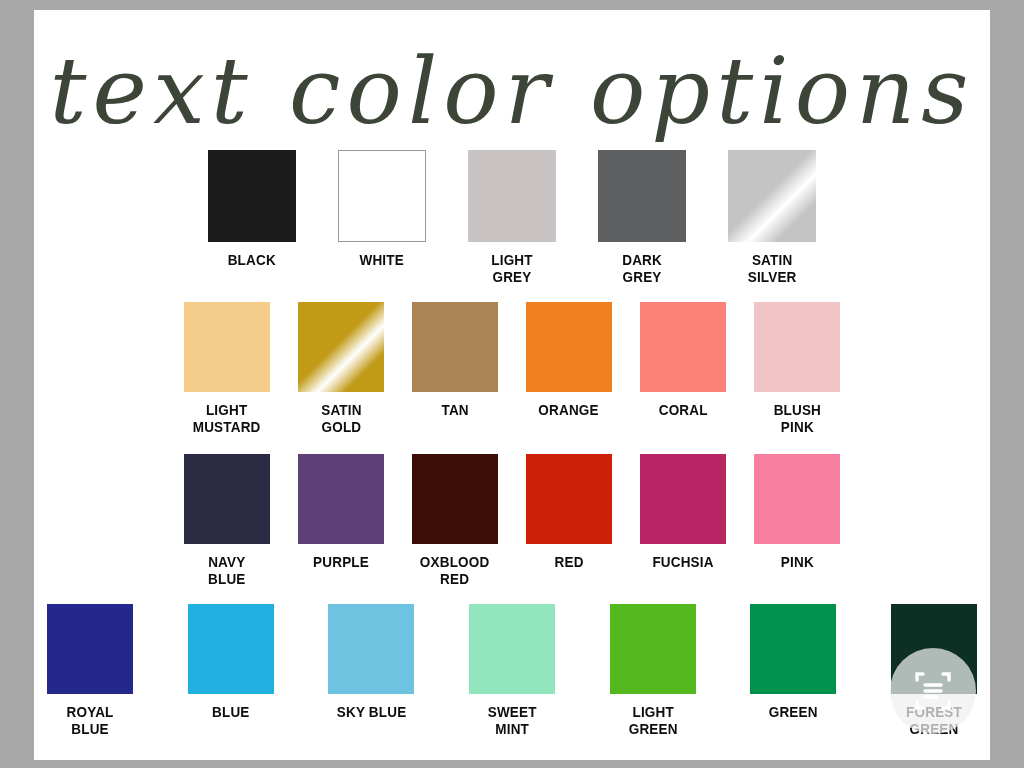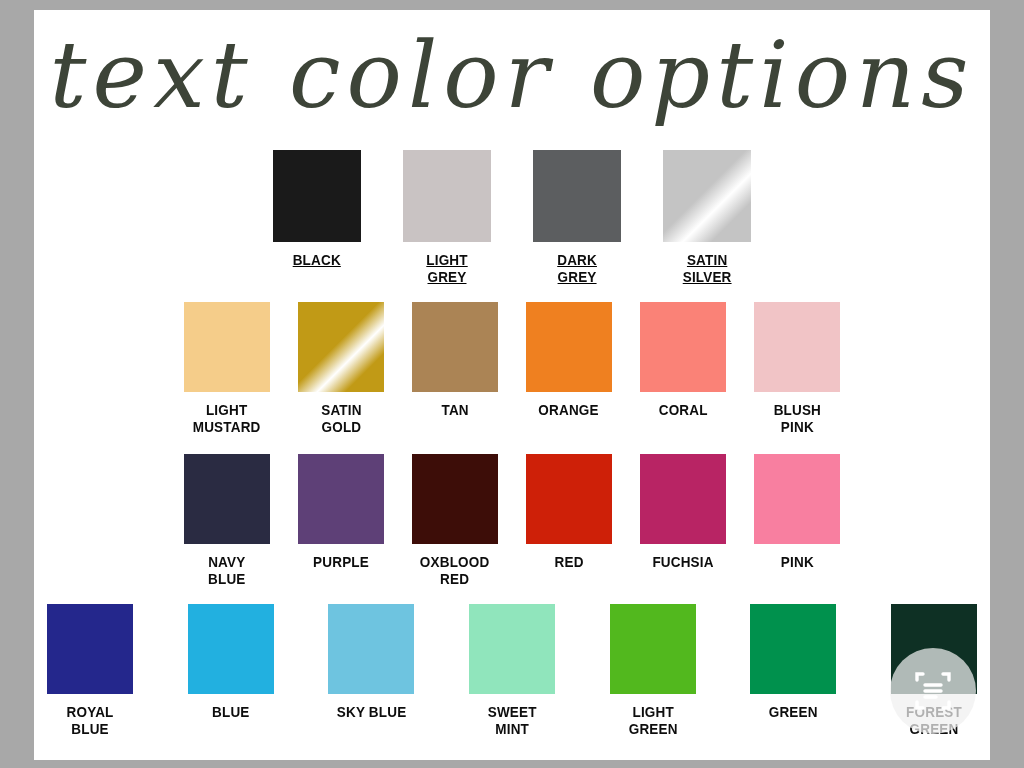--- a/index.html
+++ b/index.html
@@ -29,21 +29,21 @@
     width: 956px;
     height: 750px;
     background: #ffffff;
     overflow: hidden;
   }
 
   
   #title-block {
     position: absolute;
     left: 0;
-    top: 0;
+    top: 16px;
     width: 956px;
     height: 140px;
   }
   #title-script {
     position: absolute;
     left: 50%;
     top: 6px;
     transform: translateX(-50%);
     white-space: nowrap;
     font-family: "DejaVu Serif", serif;
@@ -63,21 +63,21 @@
     width: 956px;
     height: 610px;
   }
 
   .swatch-row {
     display: flex;
     justify-content: center;
     align-items: flex-start;
     width: 956px;
   }
-  .swatch-row.r1 { height: 152px; text-decoration: underline; }
+  .swatch-row.r1 { height: 152px; }
   .swatch-row.r2 { height: 152px; }
   .swatch-row.r3 { height: 150px; }
   .swatch-row.r4 { height: 156px; gap: 29px; }
 
   .swatch-cell {
     display: flex;
     flex-direction: column;
     align-items: center;
     box-sizing: border-box;
   }
@@ -134,20 +134,24 @@
 
     <div id="title-block">
       <div id="title-script">text color options</div>
     </div>
 
     <div id="grid">
       <div class="swatch-row r1">
           <div class="swatch-cell">
             <div class="chip" style="background: rgb(26, 26, 26);"></div>
             <div class="chip-label">BLACK</div>
+          </div>
+          <div class="swatch-cell">
+            <div class="chip bordered" style="background: rgb(255, 255, 255);"></div>
+            <div class="chip-label">WHITE</div>
           </div>
           <div class="swatch-cell">
             <div class="chip" style="background: rgb(201, 195, 195);"></div>
             <div class="chip-label">LIGHT
 GREY</div>
           </div>
           <div class="swatch-cell">
             <div class="chip" style="background: rgb(92, 94, 96);"></div>
             <div class="chip-label">DARK
 GREY</div>

